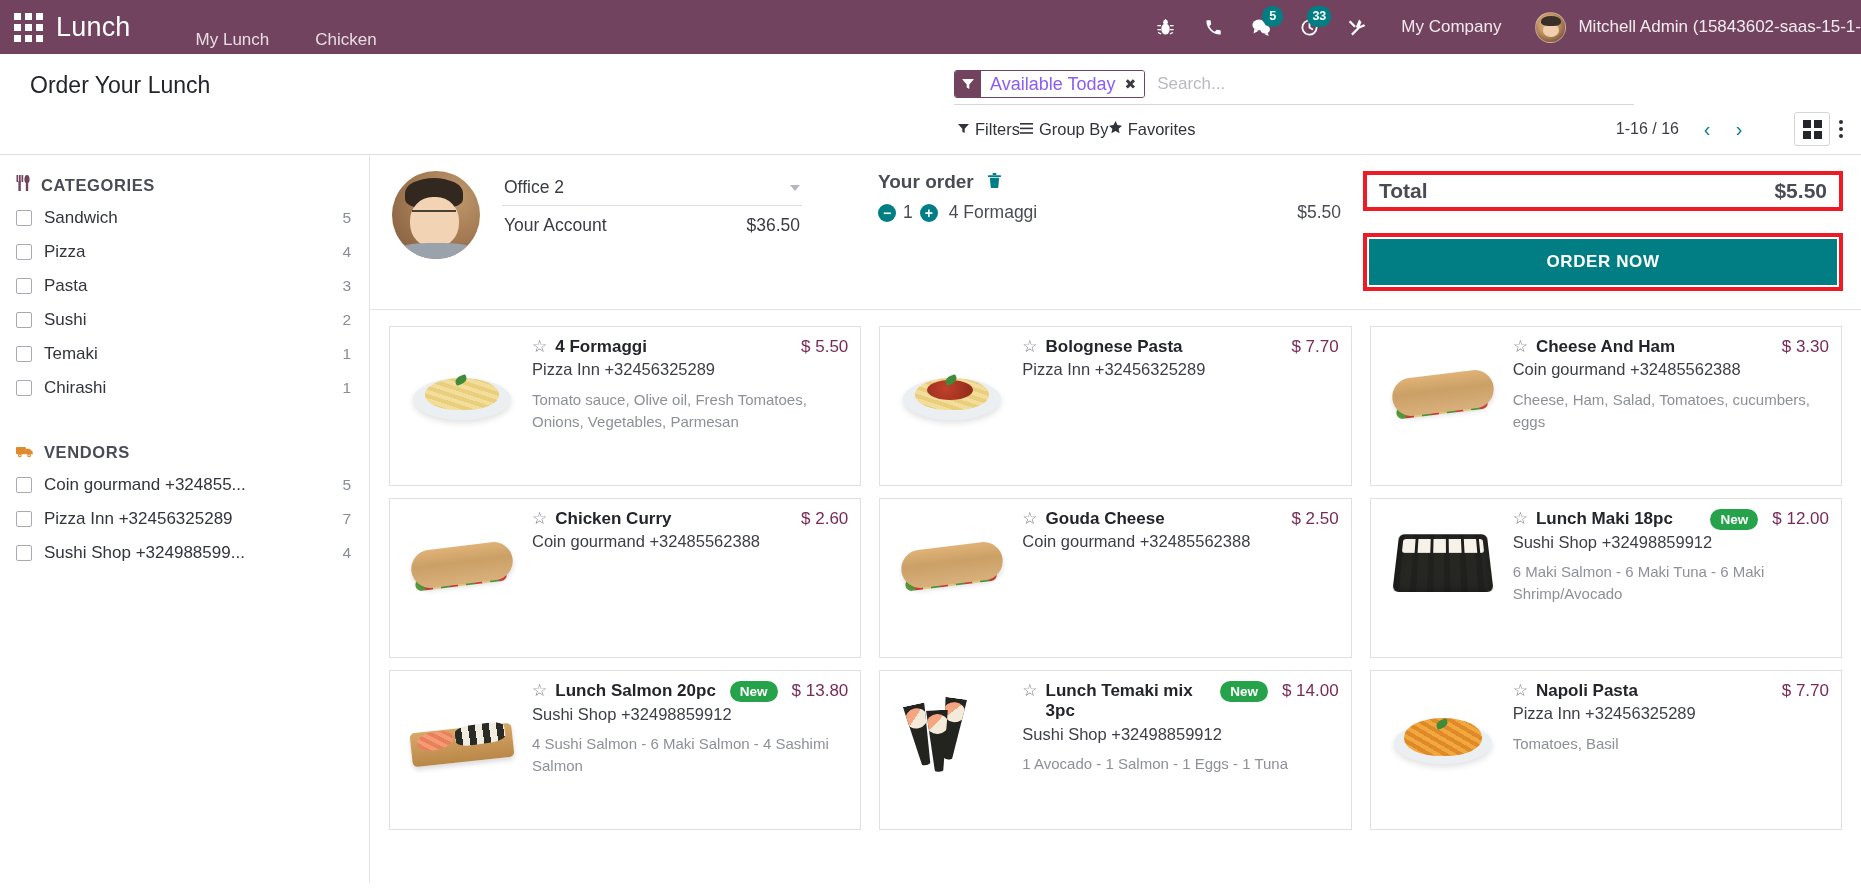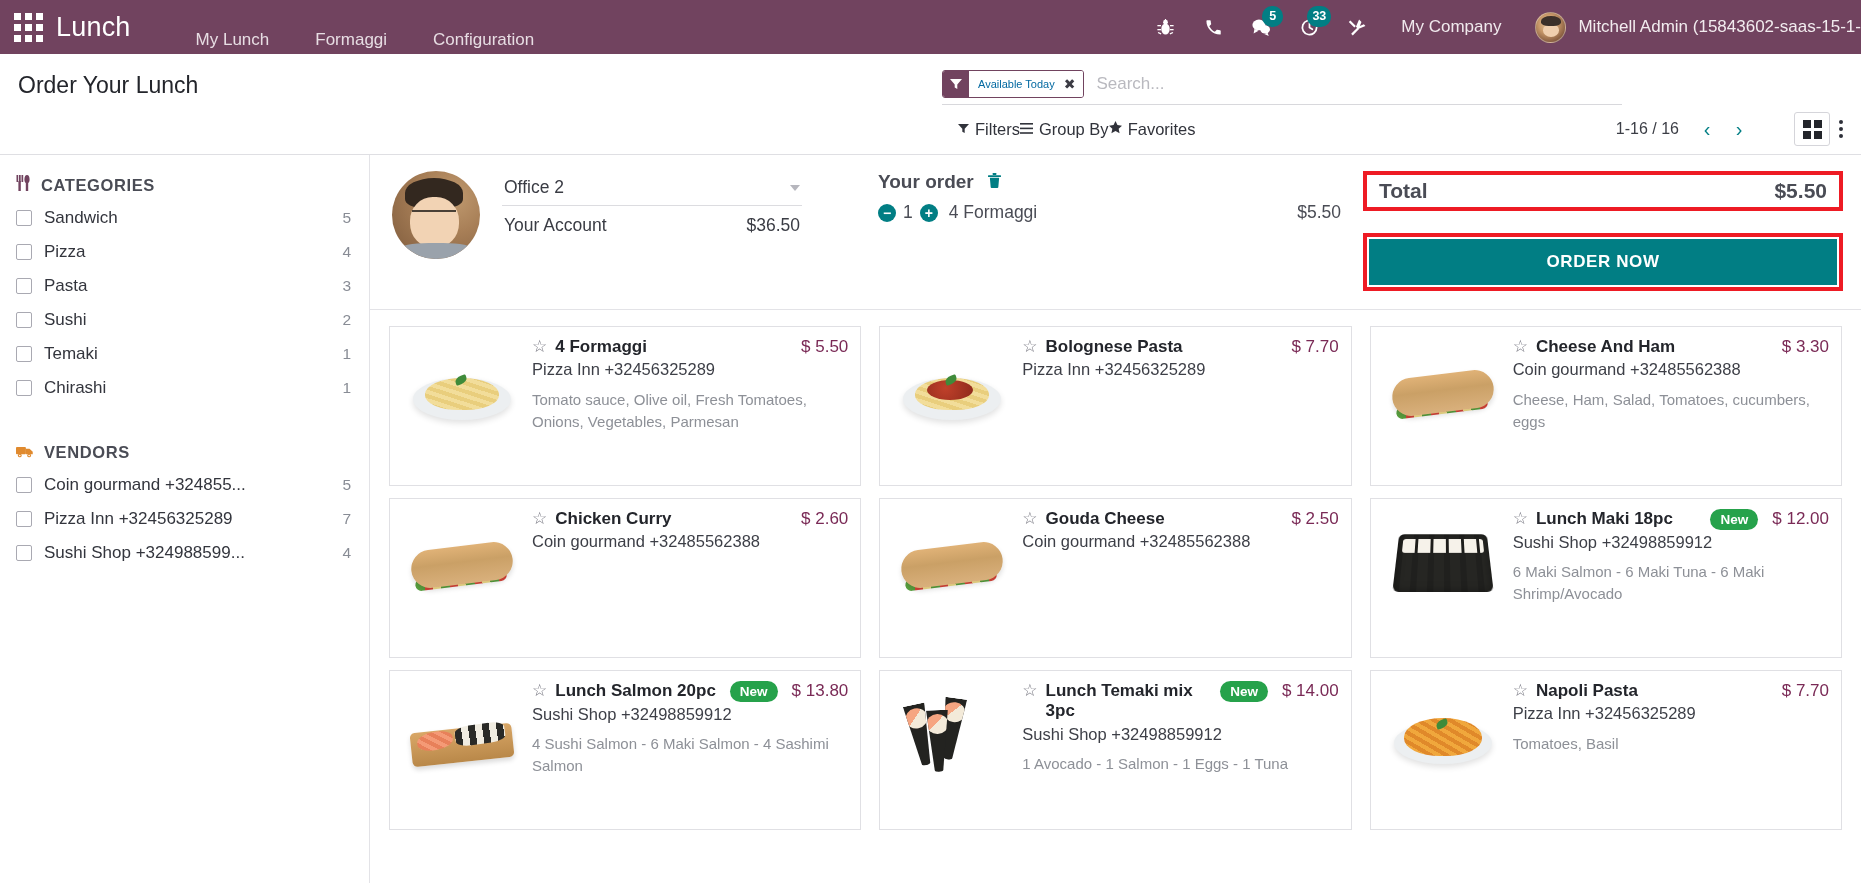--- a/index.html
+++ b/index.html
@@ -48,29 +48,29 @@
     border-radius:45% 45% 50% 50%; background:#f0cfae;
   }
   .avatar-sm::after{
     content:""; position:absolute; left:16%; top:12%; width:68%; height:34%;
     border-radius:50% 50% 38% 38%; background:#3b3029;
   }
   .user-name { font-size:17px; padding-left:12px; color:#f2ecef; white-space:nowrap; }
 
   
   .control-panel { background:#fff; border-bottom:1px solid #dfdfe3; padding: 0; }
-  .cp-row1 { display:flex; align-items:flex-start; padding: 14px 18px 0 18px; position:relative; min-height:52px;}
+  .cp-row1 { display:flex; align-items:flex-start; padding: 14px 18px 0 18px; position:relative; min-height:52px;margin-left:12px;}
   .page-title { font-size: 23px; color:#23252b; font-weight:400; padding-top:4px;}
   .searchview {
     position:absolute; left: 942px; top: 16px; width: 680px;
     display:flex; align-items:center; border-bottom:1px solid #d8d8dc; padding-bottom:6px;
   }
   .facet { display:flex; align-items:stretch; border:1px solid #71435f; border-radius:3px; overflow:hidden; height:28px;}
   .facet-ico { background:#71435f; color:#fff; display:flex; align-items:center; padding: 0 7px; font-size:12px;}
-  .facet-lbl { background:#fff; color:#0369a1; font-size:11px; padding: 0 9px; display:flex; align-items:center; white-space:nowrap;}
+  .facet-lbl { background:#fff; color:#8b5cf6; font-size:18px; padding: 0 9px; display:flex; align-items:center; white-space:nowrap;}
   .facet-x { background:#fff; color:#3b3b44; display:flex; align-items:center; padding-right:8px; font-size:14px; cursor:pointer;}
   .search-input {
     border:none; outline:none; flex:1; font-size:17px; color:#555; padding-left:12px;
     background:transparent; font-family:inherit;
   }
   .search-input::placeholder { color:#b9b9bf; }
 
   .cp-row2 { display:flex; align-items:center; padding: 8px 18px 10px 18px; position:relative; height:48px;}
   .cp-dropdowns { position:absolute; left: 958px; display:flex; align-items:center; }
   .cp-dd { font-size: 16.5px; color:#31333b; cursor:pointer; display:flex; align-items:center; gap:6px; white-space:nowrap;}
@@ -215,22 +215,21 @@
         <i></i>
         <i></i>
         <i></i>
         <i></i>
         <i></i>
         <i></i>
       </div>
   </div>
   <div class="app-title">Lunch</div>
   <div class="menu-item">My Lunch</div>
-  <div class="menu-item">Formaggi</div>
-  <div class="menu-item">Configuration</div>
+  <div class="menu-item">Chicken</div>
 
   <div class="topbar-right">
     <div class="sysicon">
       <svg width="17" height="19" viewBox="0 0 17 19" fill="#fff">
         <ellipse cx="8.5" cy="11" rx="4.2" ry="5.6"></ellipse>
         <circle cx="8.5" cy="4.2" r="2.4"></circle>
         <rect x="7.9" y="1" width="1.2" height="2.4"></rect>
         <rect x="0.4" y="7" width="3.6" height="1.3"></rect>
           <rect x="13" y="7" width="3.6" height="1.3"></rect>
         <rect x="0.4" y="11" width="3.6" height="1.3"></rect>

